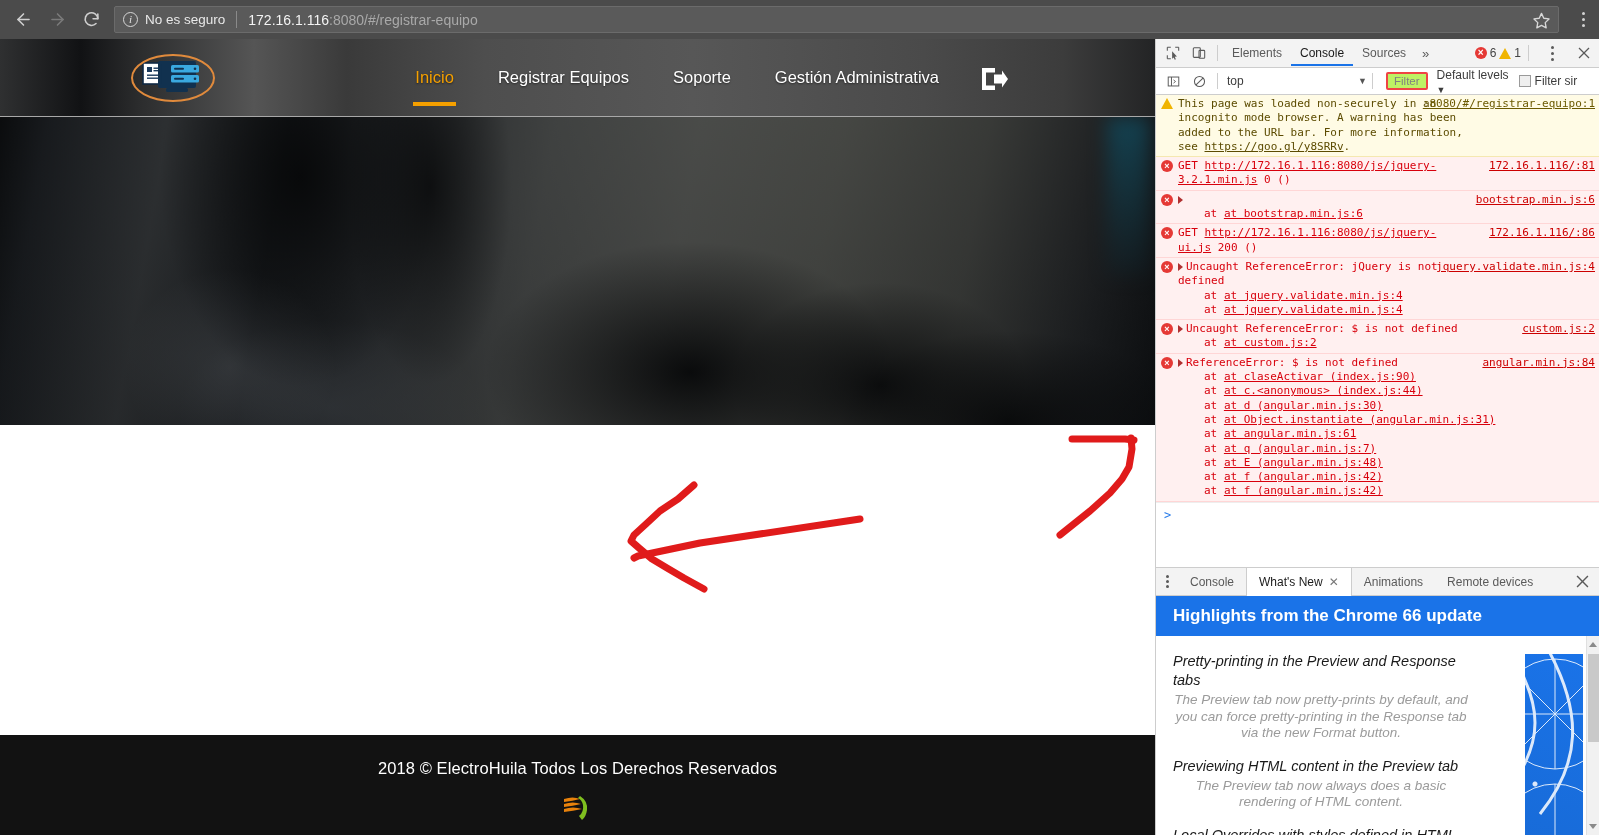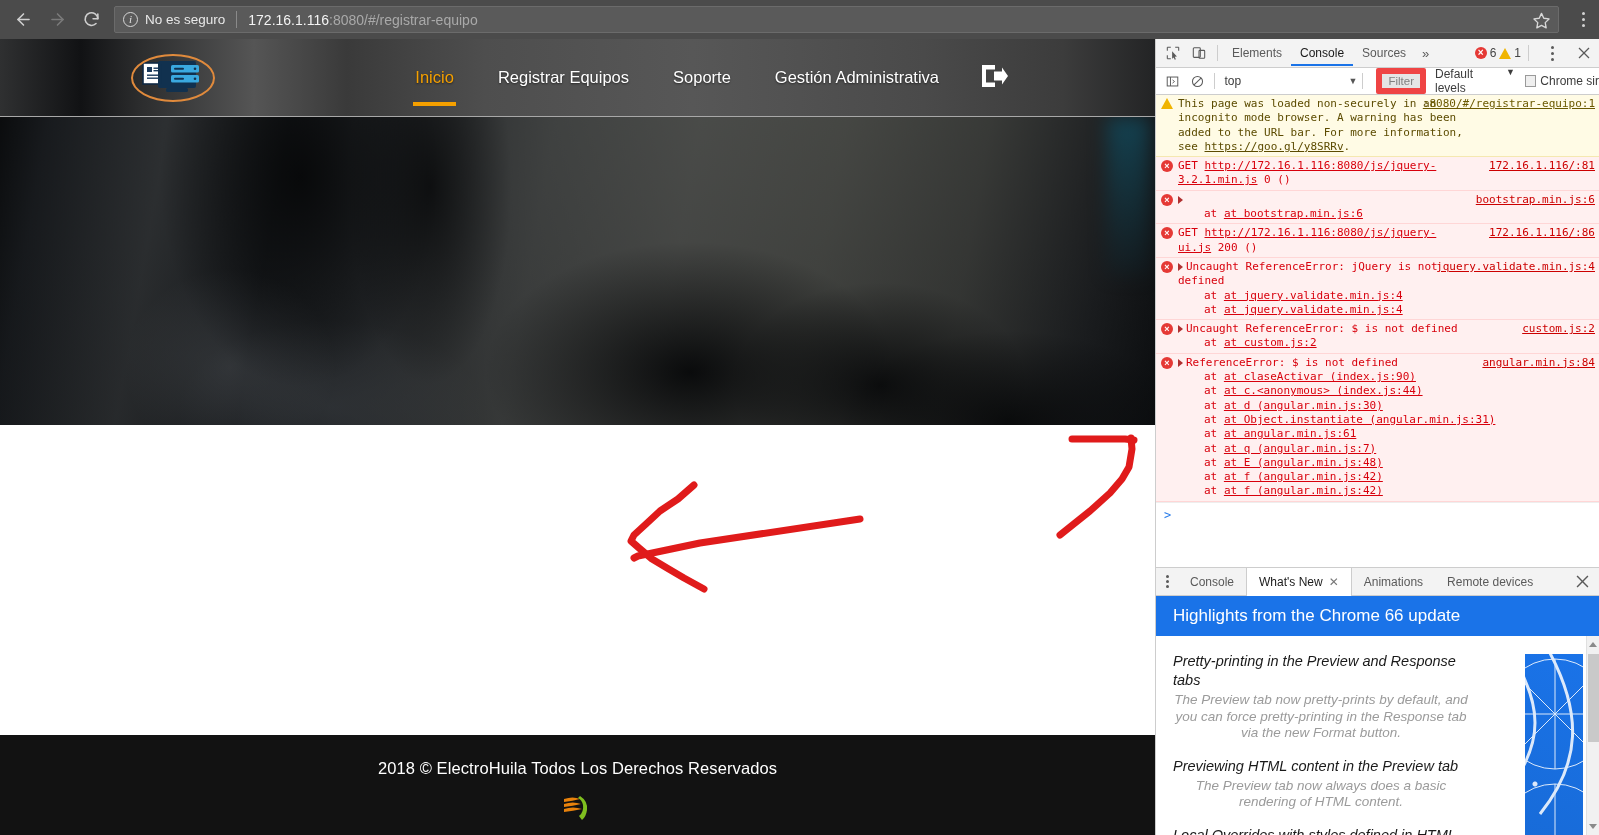--- a/index.html
+++ b/index.html
@@ -110,21 +110,21 @@
   .logo-ellipse {
     position: absolute; left: 0; top: 2px;
     width: 84px; height: 48px;
     border: 2.5px solid #e08a3c;
     border-radius: 50%;
   }
 
   .main-nav {
     position: relative; z-index: 2;
     margin-left: auto; margin-right: 146px;
-    display: flex; align-items: flex-start; gap: 0;
+    display: flex; align-items: flex-end; gap: 0;
   }
   .nav-item {
     position: relative;
     color: #ffffff;
     font-size: 16.5px;
     padding: 6px 22px 6px 22px;
     white-space: nowrap;
     cursor: pointer;
     text-shadow: 0 1px 2px rgba(0,0,0,.55);
   }
@@ -258,25 +258,25 @@
     background: #fff;
     padding-left: 4px;
     font-size: 12px; color: #3c3c3c;
   }
   .ctx-select {
     display: flex; align-items: center;
     width: 140px; margin-left: 4px; position: relative;
   }
   .ctx-select .caret { margin-left: auto; font-size: 9px; color: #555; }
   .filter-box {
-    border: 6px solid #ef4444; border-radius: 2px;
+    border: 2px solid #ef4444; border-radius: 2px;
     padding: 1px 6px; font-size: 11.5px; color: #808080;
-    background: #e5e5e5; margin-left: 8px;
-  }
-  .lvl { margin-left: 9px; display: flex; align-items: flex-start; gap: 3px; }
+    background: #bef264; margin-left: 8px;
+  }
+  .lvl { margin-left: 9px; display: flex; align-items: flex-start; gap: 3px; flex-direction: column; }
   .chk {
     width: 12px; height: 12px; border: 1px solid #9a9a9a;
     background: #efefef; display: inline-block; margin-left: 10px;
   }
   .grp-label { margin-left: 4px; white-space: nowrap; }
 
   .dt-console {
     flex: 1 1 auto;
     overflow: hidden;
     background: #fff;
@@ -372,20 +372,21 @@
   }
   .tab-close { font-size: 12px; color: #777; }
   .drawer-close { margin-left: auto; padding: 0 10px; display: flex; align-items: center; cursor: pointer; color: #5a5a5a; }
 
   .wn-banner {
     flex: none; height: 40px;
     background: #1a73e8; color: #fff;
     display: flex; align-items: center;
     padding-left: 17px;
     font-size: 17px;
+    font-weight: bold;
   }
   .wn-body {
     flex: 1; position: relative;
     overflow: hidden; background: #fff;
     padding: 16px 0 0 17px;
     font-style: italic;
   }
   .wn-item { margin-bottom: 15px; padding-right: 130px; }
   .wn-title { font-size: 14.5px; color: #1a1a1a; line-height: 19px; }
   .wn-desc  { font-size: 13.5px; color: #9b9b9b; line-height: 16.5px; margin-top: 2px; text-align: center; }
@@ -589,21 +590,21 @@
       <span>top</span>
       <span class="caret">▼</span>
     </div>
     <span class="dt-vsep"></span>
     <div class="filter-box">Filter</div>
     <div class="lvl">
       <span>Default levels</span>
       <span style="font-size:9px">▼</span>
     </div>
     <span class="chk"></span>
-    <span class="grp-label">Chrome sir</span>
+    <span class="grp-label">Filter sir</span>
   </div>
 
   <div class="dt-console">
 
     <div class="msg warning">
       <div class="msg-badge">
           <span class="badge-warn"></span>
         </div>
       <div class="msg-body msg-wrapbody"><span>This page was loaded non-securely in an incognito mode browser. A warning has been added to the URL bar. For more information, see </span><span class="u">https://goo.gl/y8SRRv</span><span>.</span></div>
       <div class="msg-src">:8080/#/registrar-equipo:1</div>

